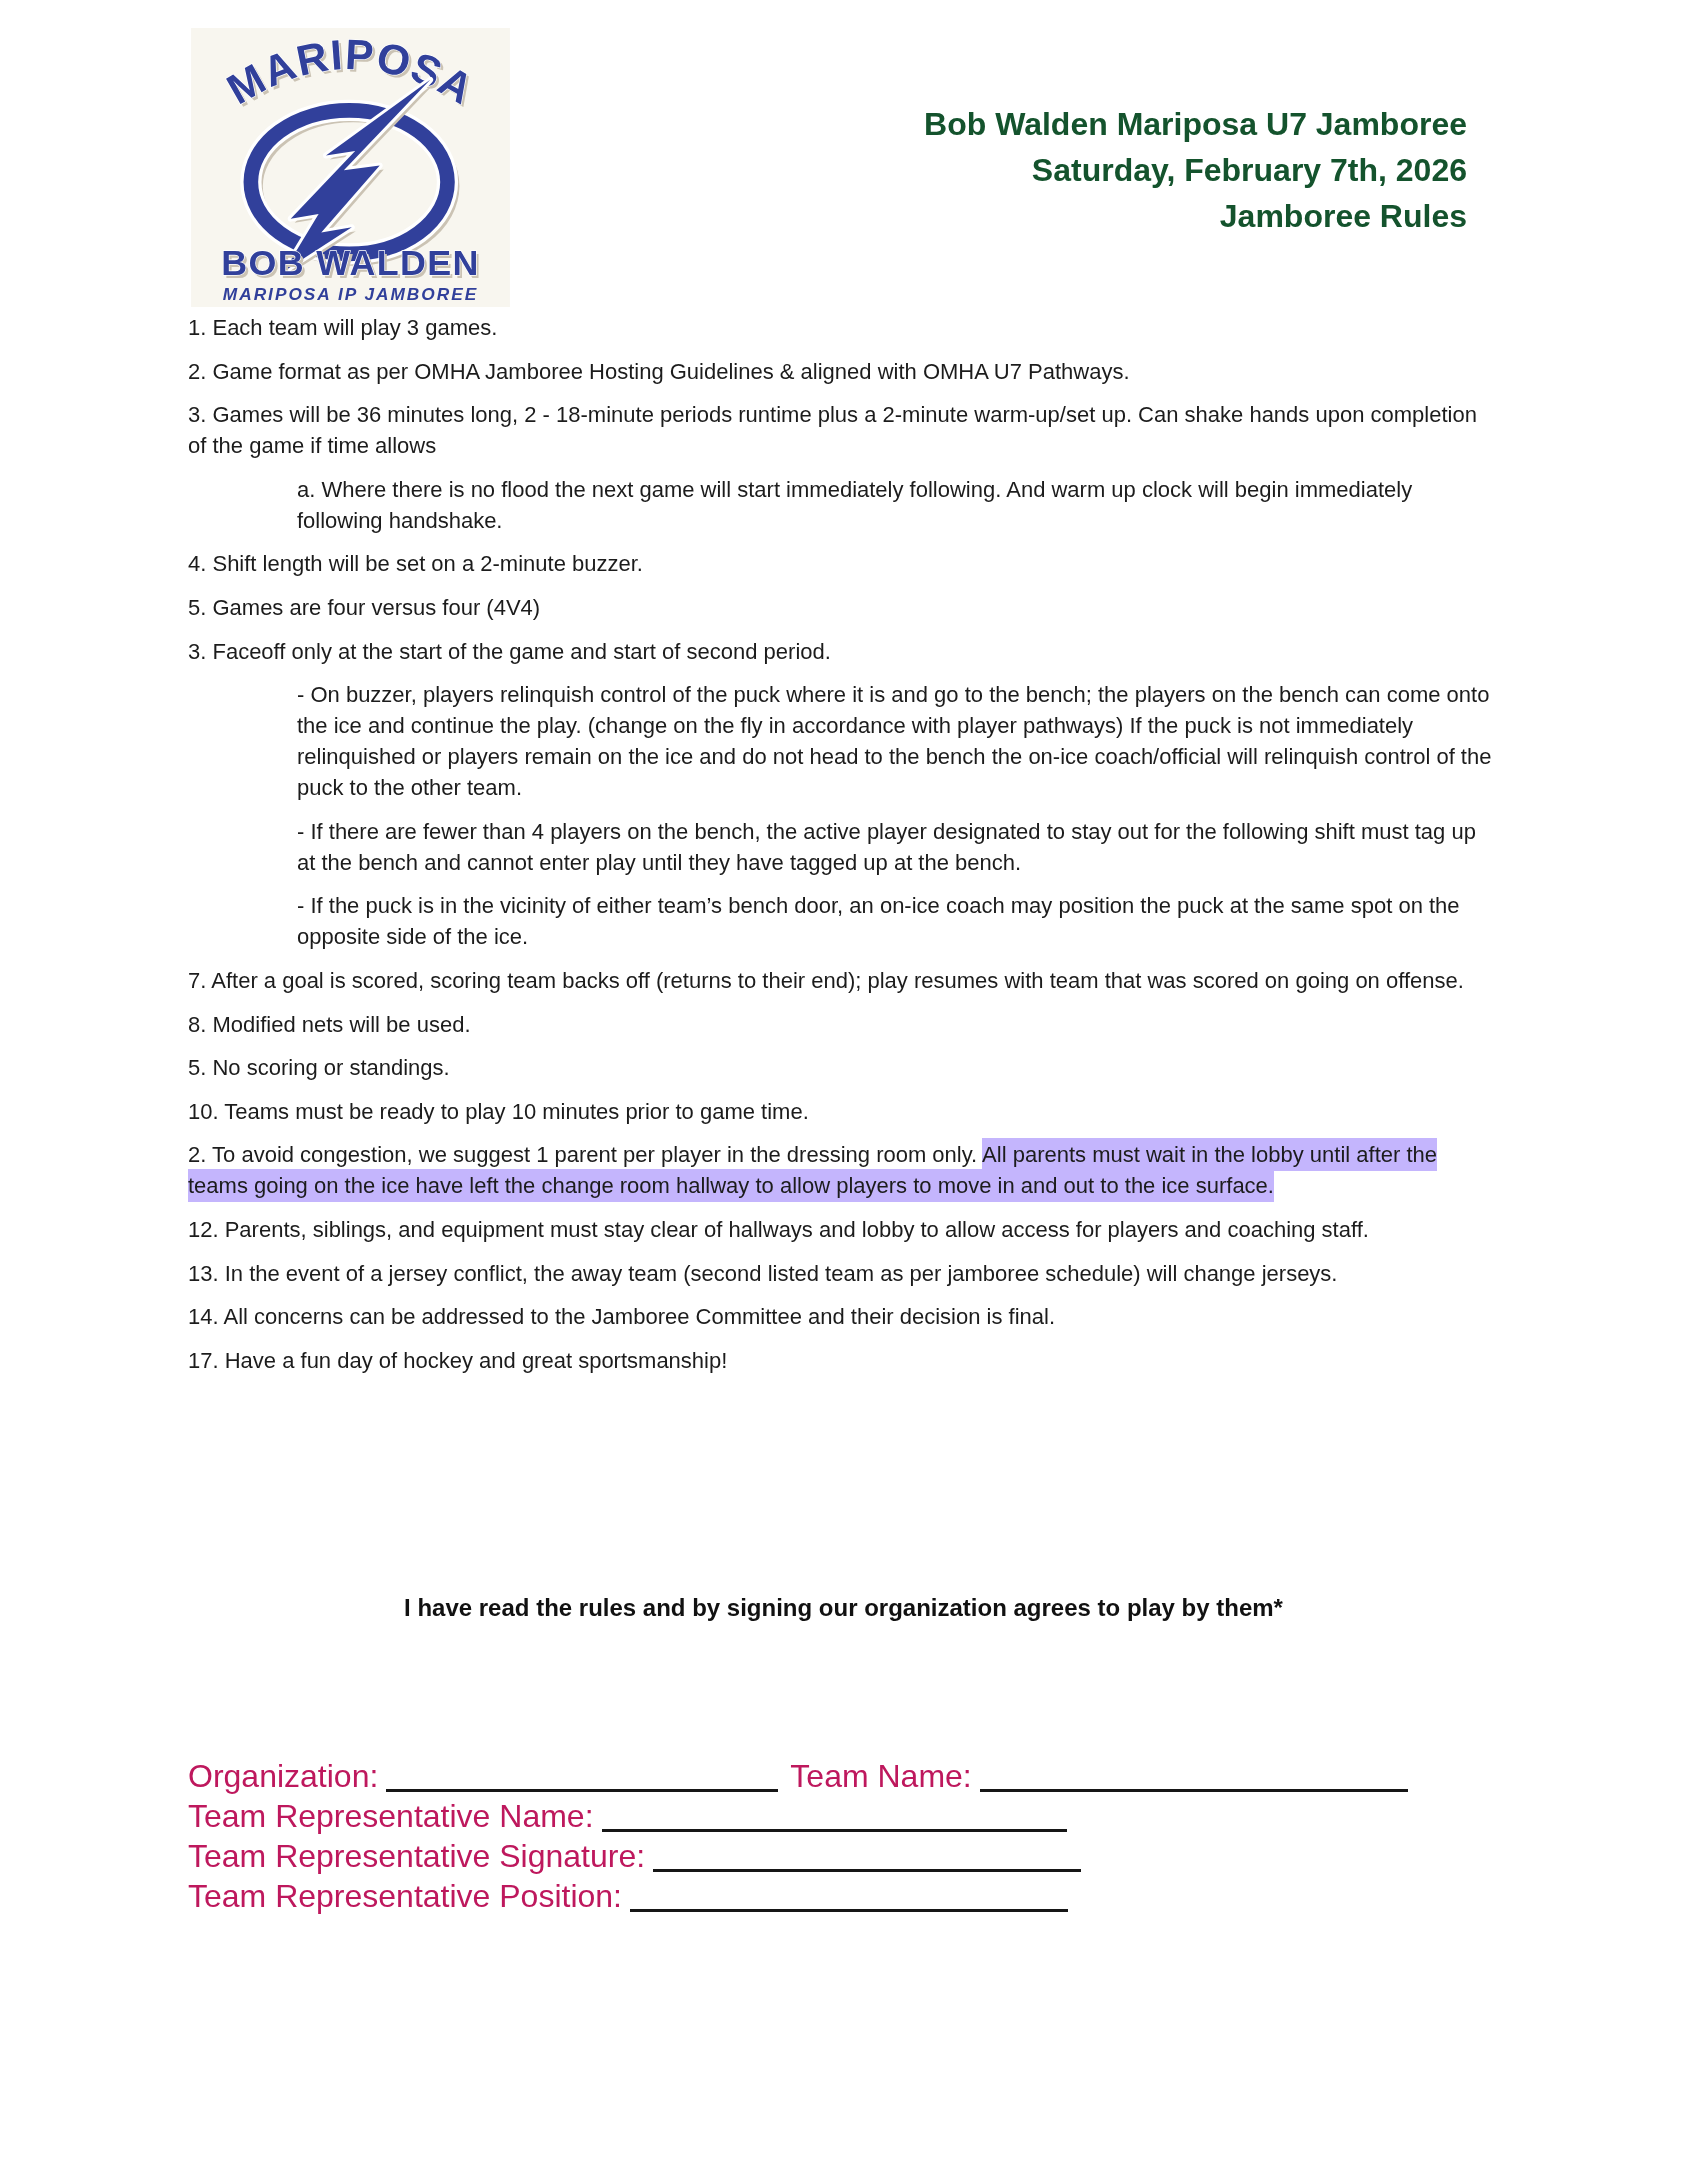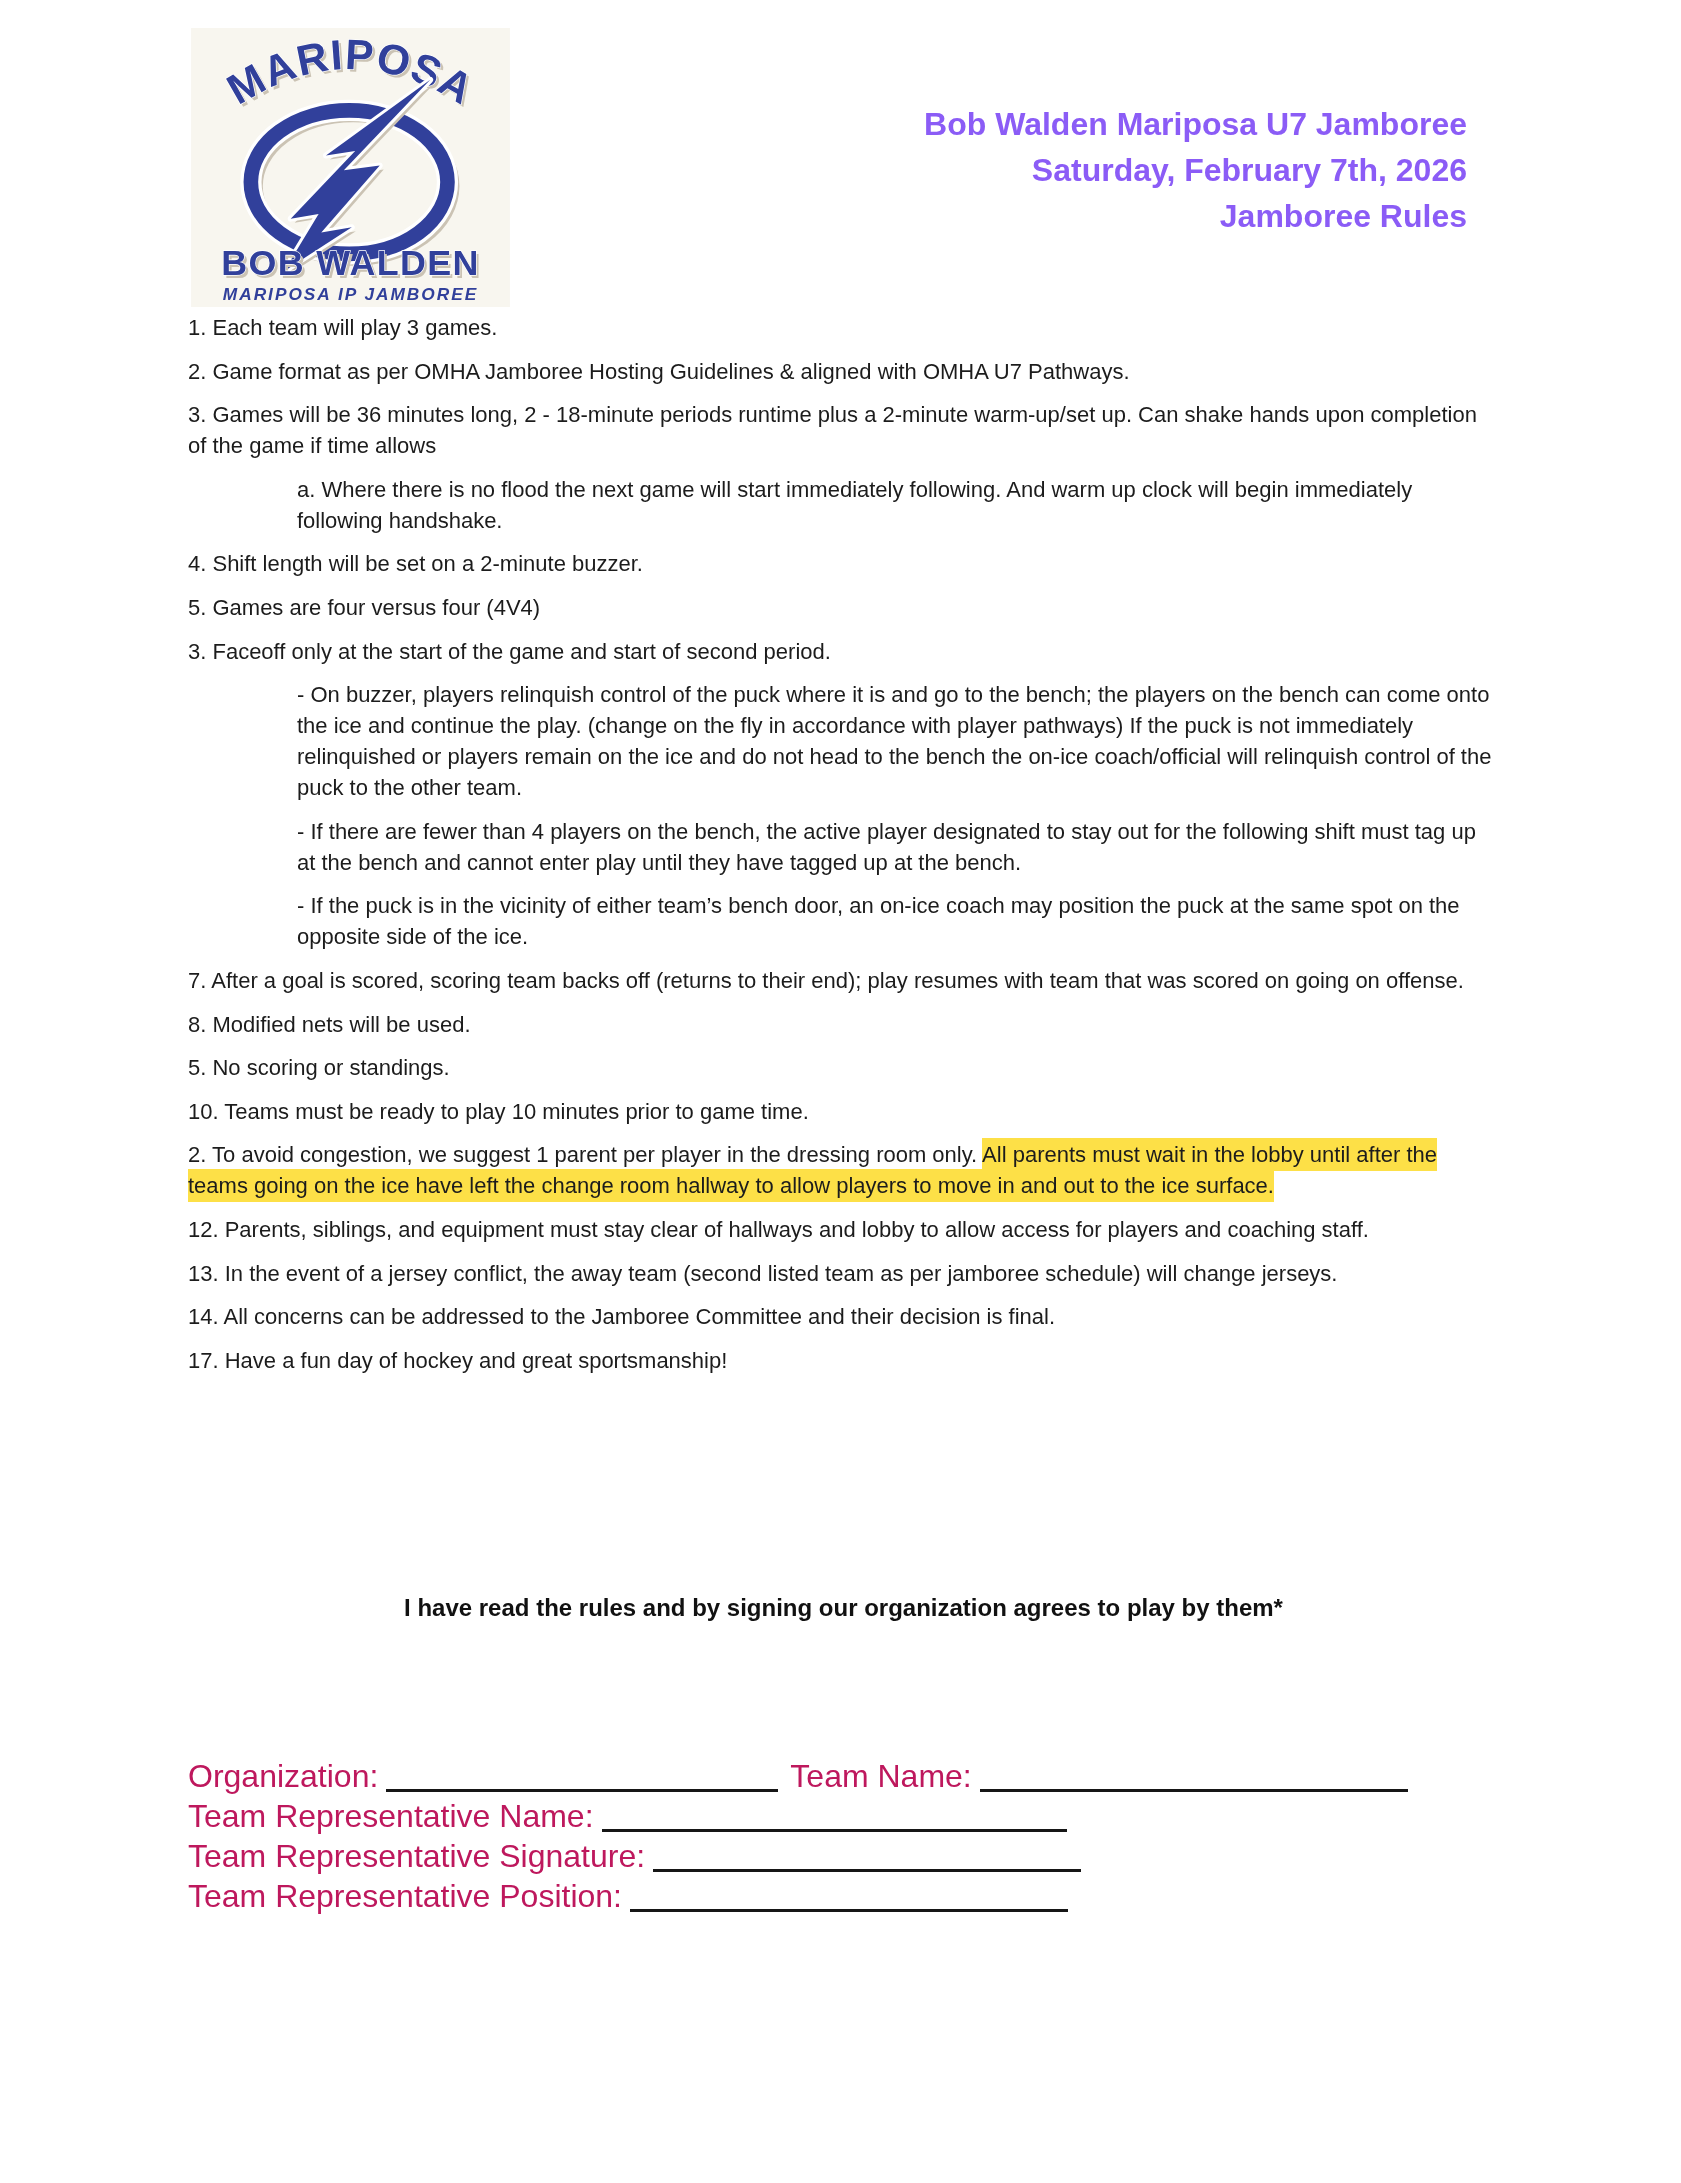--- a/index.html
+++ b/index.html
@@ -17,21 +17,21 @@
   .ring-sh{fill:none;stroke:#cbc3b4;stroke-width:24;}
   .ring-wh{fill:none;stroke:#ffffff;stroke-width:32;}
   .ring{fill:none;stroke:#31409b;stroke-width:22;}
   .bolt-sh{fill:#cbc3b4;stroke:none;}
   .bolt{fill:#31409b;stroke:#ffffff;stroke-width:9;paint-order:stroke;stroke-linejoin:round;}
   text.name{font-size:54px;font-weight:bold;letter-spacing:2px;text-anchor:middle;font-family:"Liberation Sans",sans-serif;}
   text.sub{font-size:26px;font-weight:bold;font-style:italic;letter-spacing:3px;text-anchor:middle;fill:#31409b;font-family:"Liberation Sans",sans-serif;}
   
   .header{
     position:absolute;top:101px;right:214px;text-align:right;
-    font-weight:bold;font-size:32px;line-height:46px;color:#8b5cf6;
+    font-weight:bold;font-size:32px;line-height:46px;color:#14532d;
   }
   
   .rules{position:absolute;top:312px;left:188px;width:1311px;font-size:22px;line-height:31px;color:#1c1c1c;}
   .rules p{margin:0 0 12.6px 0;}
   .rules p.indent{margin-left:109px;}
   .hl{background:#fbe5a3;padding:4px 0;}
   
   .statement{
     position:absolute;top:1592px;left:188px;width:1311px;text-align:center;
     font-weight:bold;font-size:24px;line-height:31px;color:#111111;
@@ -87,21 +87,21 @@
       <p class="rule"><span>4. Shift length will be set on a 2-minute buzzer.</span></p>
       <p class="rule"><span>5. Games are four versus four (4V4)</span></p>
       <p class="rule"><span>3. Faceoff only at the start of the game and start of second period.</span></p>
       <p class="rule indent"><span>- On buzzer, players relinquish control of the puck where it is and go to the bench; the players on the bench can come onto the ice and continue the play. (change on the fly in accordance with player pathways) If the puck is not immediately relinquished or players remain on the ice and do not head to the bench the on-ice coach/official will relinquish control of the puck to the other team.</span></p>
       <p class="rule indent"><span>- If there are fewer than 4 players on the bench, the active player designated to stay out for the following shift must tag up at the bench and cannot enter play until they have tagged up at the bench.</span></p>
       <p class="rule indent"><span>- If the puck is in the vicinity of either team’s bench door, an on-ice coach may position the puck at the same spot on the opposite side of the ice.</span></p>
       <p class="rule"><span>7. After a goal is scored, scoring team backs off (returns to their end); play resumes with team that was scored on going on offense.</span></p>
       <p class="rule"><span>8. Modified nets will be used.</span></p>
       <p class="rule"><span>5. No scoring or standings.</span></p>
       <p class="rule"><span>10. Teams must be ready to play 10 minutes prior to game time.</span></p>
-      <p class="rule"><span>2. To avoid congestion, we suggest 1 parent per player in the dressing room only. </span><span class="hl" style="background-color: #fde047;">All parents must wait in the lobby until after the teams going on the ice have left the change room hallway to allow players to move in and out to the ice surface.</span></p>
+      <p class="rule"><span>2. To avoid congestion, we suggest 1 parent per player in the dressing room only. </span><span class="hl" style="background-color: #c4b5fd;">All parents must wait in the lobby until after the teams going on the ice have left the change room hallway to allow players to move in and out to the ice surface.</span></p>
       <p class="rule"><span>12. Parents, siblings, and equipment must stay clear of hallways and lobby to allow access for players and coaching staff.</span></p>
       <p class="rule"><span>13. In the event of a jersey conflict, the away team (second listed team as per jamboree schedule) will change jerseys.</span></p>
       <p class="rule"><span>14. All concerns can be addressed to the Jamboree Committee and their decision is final.</span></p>
       <p class="rule"><span>17. Have a fun day of hockey and great sportsmanship!</span></p>
     </div>
 
   <div class="statement">
     <p>I have read the rules and by signing our organization agrees to play by them*</p>
   </div>
 

